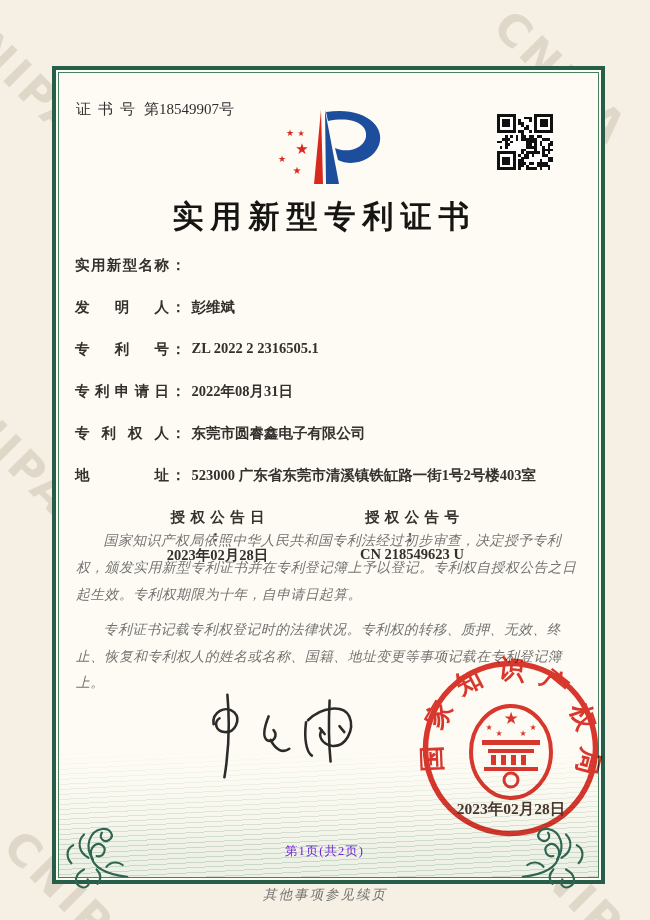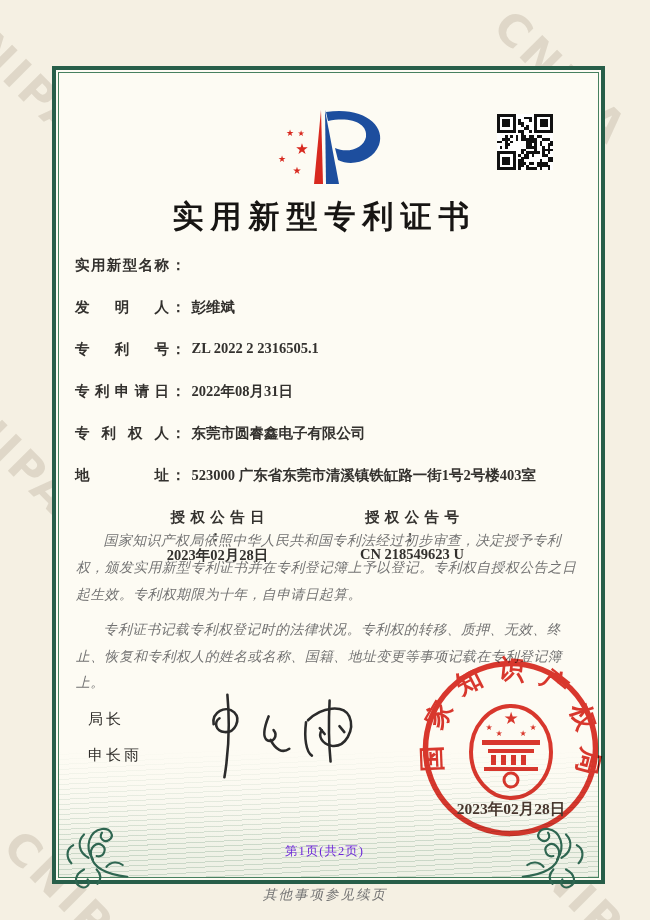--- a/index.html
+++ b/index.html
@@ -78,20 +78,23 @@
   <div class="wm" style="left:540px;top:820px;">CNIPA</div>
 
   <div class="frame">
     <div class="frame-inner">
       <div class="guilloche">
         <div class="guilloche-fade"></div>
       </div>
     </div>
   </div>
 
+  <div class="cert-no">
+    <span class="lab">证书号</span><span>第18549907号</span>
+  </div>
 
   <div class="logo">
     <svg width="150" height="88" viewBox="0 0 150 88">
       <polygon points="69,10 62,84 71,84" fill="#d8291f"></polygon>
       <path d="M73,10 L87,84 L74,84 Z" fill="#1d4e9e"></path>
       <path d="M74,12 C112,6 134,26 127,45 C121,61 100,67 86,60 L83,48 C96,54 112,48 114,37 C116,24 100,16 76,21 Z" fill="#1d4e9e"></path>
       <text x="50" y="54" font-size="15" fill="#d8291f" text-anchor="middle">★</text>
       <text x="38" y="36" font-size="9" fill="#d8291f" text-anchor="middle">★</text>
       <text x="49" y="36" font-size="8" fill="#d8291f" text-anchor="middle">★</text>
       <text x="30" y="62" font-size="9" fill="#d8291f" text-anchor="middle">★</text>
@@ -276,24 +279,20 @@
         <span>CN 218549623 U</span>
       </span>
     </div>
   </div>
 
   <div class="paras">
     <p>国家知识产权局依照中华人民共和国专利法经过初步审查，决定授予专利权，颁发实用新型专利证书并在专利登记簿上予以登记。专利权自授权公告之日起生效。专利权期限为十年，自申请日起算。</p>
     <p>专利证书记载专利权登记时的法律状况。专利权的转移、质押、无效、终止、恢复和专利权人的姓名或名称、国籍、地址变更等事项记载在专利登记簿上。</p>
   </div>
 
-  <div class="signer">
-    <div>局长</div>
-    <div class="name">申长雨</div>
-  </div>
 
   <div class="signature">
     <svg width="172" height="100" viewBox="0 0 175 100" fill="none" stroke="#2b2b2b" stroke-width="2.6" stroke-linecap="round">
       <path d="M22,38 C20,26 34,18 43,26 C50,33 44,47 33,46 C24,45 22,36 28,32"></path>
       <path d="M36,8 C38,30 38,62 33,92"></path>
       <path d="M78,30 C74,40 71,50 76,54 C82,58 88,50 83,44"></path>
       <path d="M80,54 C85,64 92,68 99,63"></path>
       <path d="M118,34 C132,20 154,18 160,30 C166,44 156,62 142,60 C132,58 128,50 132,44"></path>
       <path d="M116,36 C114,52 116,66 122,70"></path>
       <path d="M140,14 C139,34 139,56 141,76"></path>

